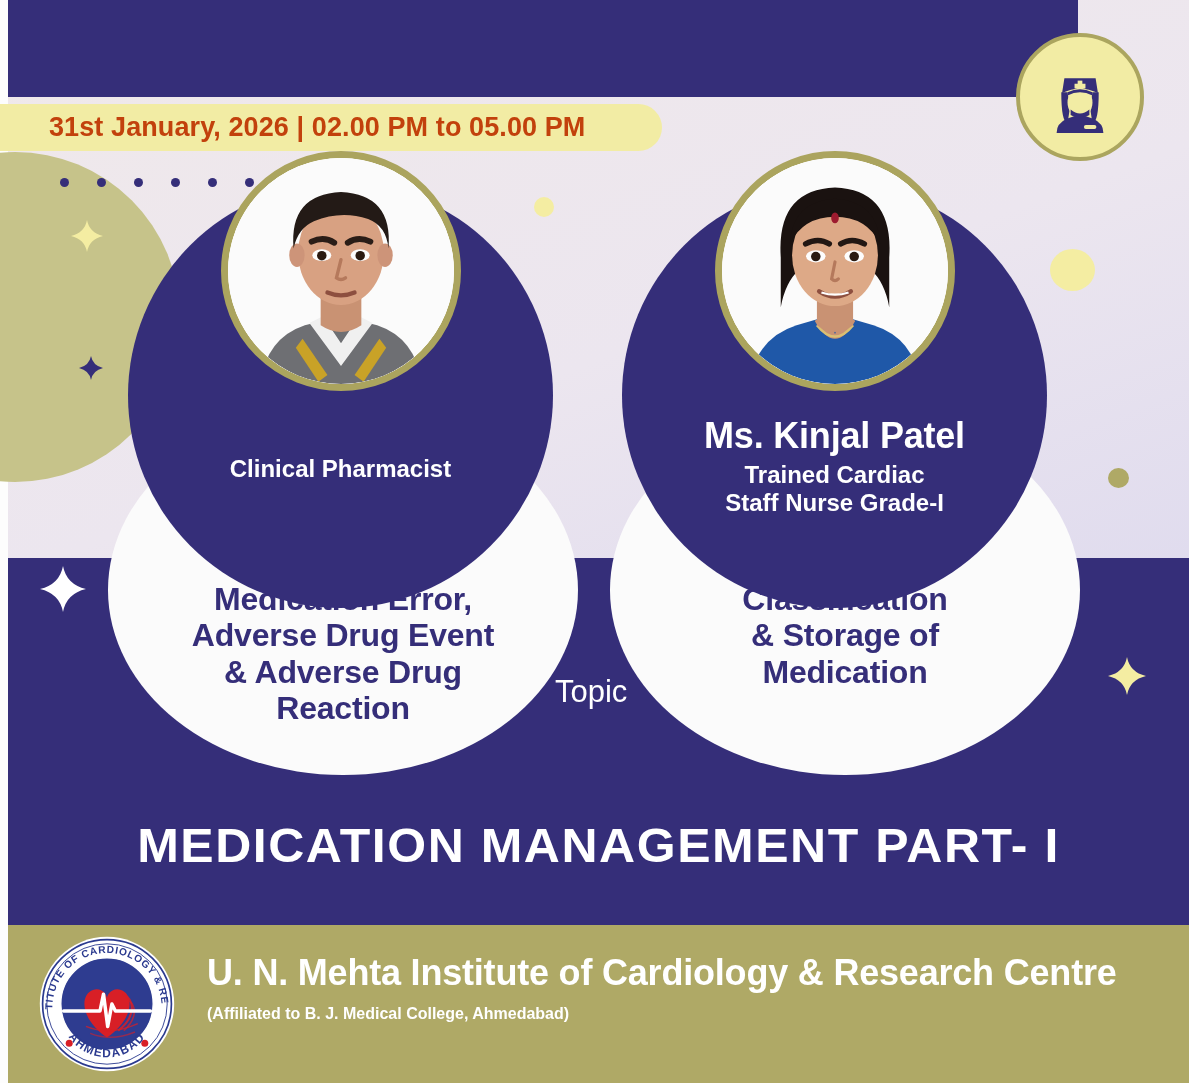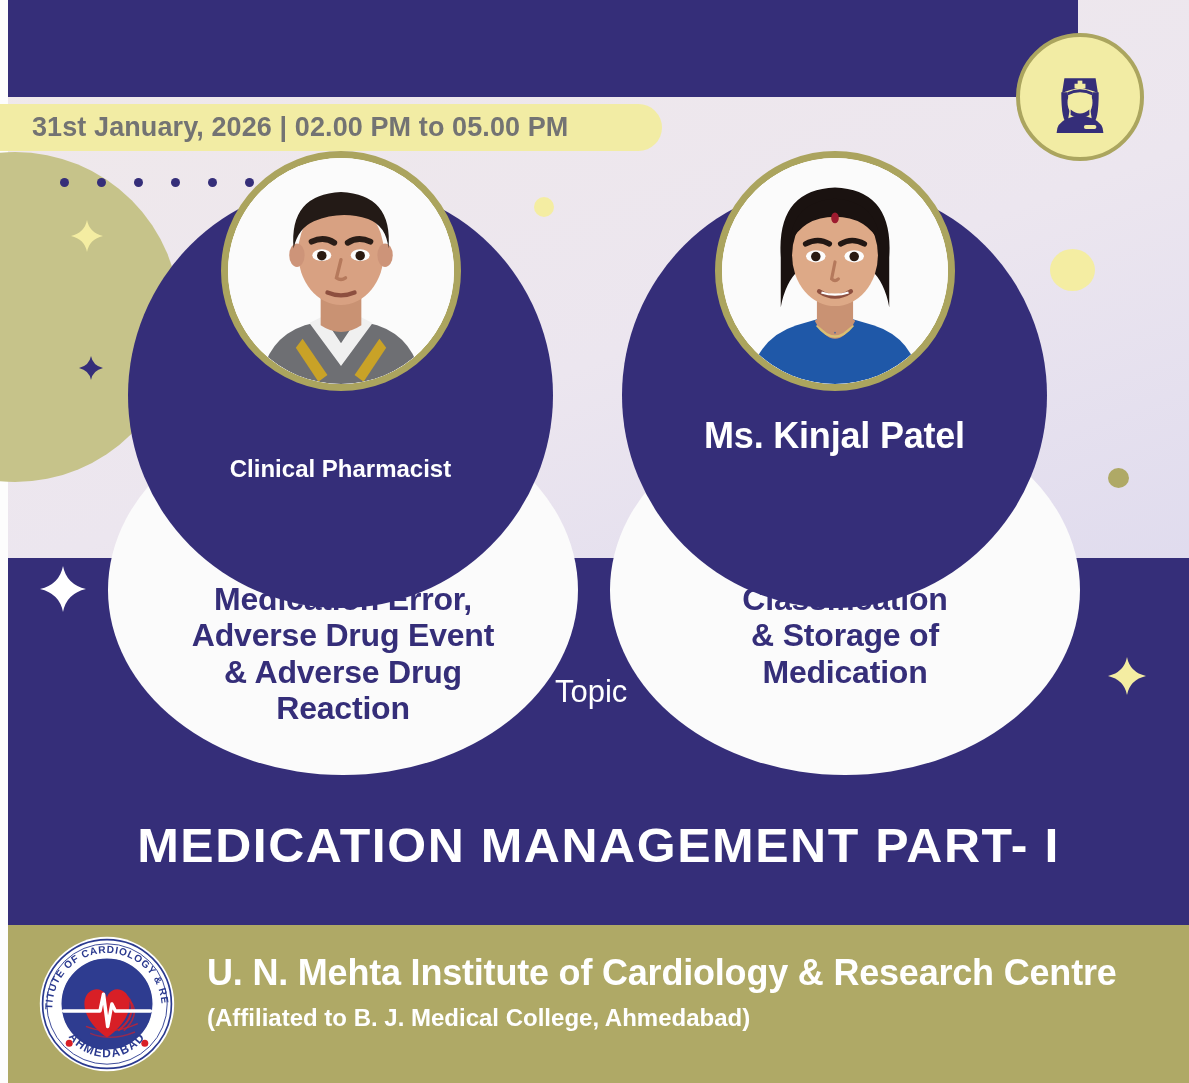--- a/index.html
+++ b/index.html
@@ -51,21 +51,21 @@
     margin:0 14px; display:inline-block; line-height:1.0;
   }
 
   
   .date-band {
     position:absolute; left:0px; top:104px; width:662px; height:47px;
     background:#f2eca4; border-radius:0 24px 24px 0;
     display:flex; align-items:center;
   }
   .date-text {
-    margin-left:32px; font-size:27px; font-weight:700; color:#737373;
+    margin-left:49px; font-size:27px; font-weight:700; color:#c2410c;
     white-space:nowrap; letter-spacing:0.1px;
   }
 
   
   .nurse-badge {
     position:absolute; left:1016px; top:33px; width:128px; height:128px;
     border-radius:50%; background:#f2eca4; border:4px solid #aba55f;
     display:flex; align-items:center; justify-content:center;
   }
   .nurse-badge svg { width:78px; height:78px; display:block; }
@@ -147,21 +147,21 @@
   }
 
   
   .footer-logo {
     position:absolute; left:34px; top:934px; width:146px; height:140px;
   }
   .footer-logo svg { display:block; width:100%; height:100%; }
   .footer-text { position:absolute; left:207px; top:942px; color:#ffffff; }
   .org-by { font-size:26px; font-weight:700; line-height:1.25; }
   .org-name { font-size:36px; font-weight:700; margin-top:9px; line-height:1.2; letter-spacing:-0.2px; }
-  .org-aff  { font-size:24px; font-weight:700; margin-top:10px; line-height:1.2; }
+  .org-aff  { font-size:16px; font-weight:700; margin-top:10px; line-height:1.2; }
 </style>
 </head>
 <body>
 
 <div class="poster">
 
   <div class="bg-base"></div>
   <div class="bg-olive-circle"></div>
   <div class="bg-blue-lower"></div>
   <div class="bg-olive-footer"></div>
@@ -310,20 +310,22 @@
           <circle cx="58.5" cy="43.6" r="2.1" fill="#2b1b12"></circle>
 
           <path d="M50 46 L48.5 53.5 Q50 55 51.5 53.5" stroke="#b5795c" stroke-width="1.4" fill="none" stroke-linecap="round"></path>
 
           <path d="M43 59 Q50 63.5 57 59" stroke="#8d4f3f" stroke-width="2" fill="none" stroke-linecap="round"></path>
           <path d="M44 59.5 Q50 61.5 56 59.5" stroke="#ffffff" stroke-width="1" fill="none"></path>
         </svg>
       </div>
     </div>
     <div class="speaker-name">Ms. Kinjal Patel</div>
+    <div class="speaker-role" style="white-space:pre-line;">Trained Cardiac
+Staff Nurse Grade-I</div>
   </div>
 
   <div class="topic-label">Topic</div>
 
   <div class="main-title">MEDICATION  MANAGEMENT  PART-  I</div>
 
   <div class="footer-logo">
     <svg viewBox="0 0 200 200" aria-hidden="true">
       <defs>
         <path id="arcTop" d="M 22 105 A 78 78 0 0 1 178 105"></path>

